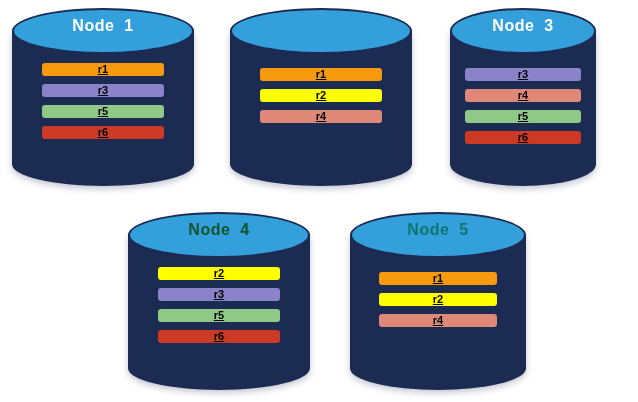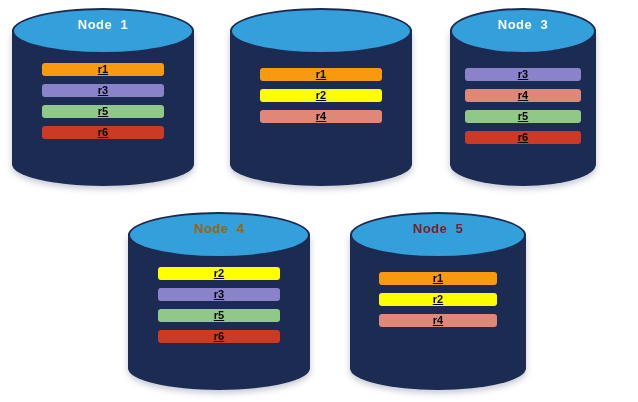--- a/index.html
+++ b/index.html
@@ -49,21 +49,21 @@
     border: 2px solid #1c2b52;
     box-sizing: border-box;
   }
   .node-title {
     position: absolute;
     left: 0;
     width: 100%;
     top: 9px;
     text-align: center;
     color: #ffffff;
-    font-size: 13px;
+    font-size: 16px;
     font-weight: bold;
     letter-spacing: 0.5px;
     z-index: 3;
     white-space: pre;
   }
 
   
   .replicas {
     position: absolute;
     left: 0;
@@ -124,33 +124,33 @@
         <div class="replica" style="background: rgb(224, 136, 120); width: 116px; color: rgb(0, 0, 0);">r4</div>
         <div class="replica" style="background: rgb(143, 200, 135); width: 116px; color: rgb(0, 0, 0);">r5</div>
         <div class="replica" style="background: rgb(204, 58, 38); width: 116px; color: rgb(0, 0, 0);">r6</div>
       </div>
     </div>
     <div class="node" style="left: 128px; top: 212px; width: 182px; height: 178px;">
       <div class="cyl">
         <div class="cyl-body" style="background: rgb(28, 43, 82);"></div>
         <div class="cyl-top" style="background: rgb(51, 159, 219); border-color: rgb(28, 43, 82);"></div>
       </div>
-      <div class="node-title" style="color: #a16207;">Node  4</div>
+      <div class="node-title" style="color: #14532d;">Node  4</div>
       <div class="replicas" style="top: 55px;">
         <div class="replica" style="background: rgb(255, 255, 0); width: 122px; color: rgb(0, 0, 0);">r2</div>
         <div class="replica" style="background: rgb(139, 131, 201); width: 122px; color: rgb(0, 0, 0);">r3</div>
         <div class="replica" style="background: rgb(143, 200, 135); width: 122px; color: rgb(0, 0, 0);">r5</div>
         <div class="replica" style="background: rgb(204, 58, 38); width: 122px; color: rgb(0, 0, 0);">r6</div>
       </div>
     </div>
     <div class="node" style="left: 350px; top: 212px; width: 176px; height: 178px;">
       <div class="cyl">
         <div class="cyl-body" style="background: rgb(28, 43, 82);"></div>
         <div class="cyl-top" style="background: rgb(51, 159, 219); border-color: rgb(28, 43, 82);"></div>
       </div>
-      <div class="node-title" style="color: #7f1d1d;">Node  5</div>
+      <div class="node-title" style="color: #0f766e;">Node  5</div>
       <div class="replicas" style="top: 60px;">
         <div class="replica" style="background: rgb(247, 154, 14); width: 118px; color: rgb(0, 0, 0);">r1</div>
         <div class="replica" style="background: rgb(255, 255, 0); width: 118px; color: rgb(0, 0, 0);">r2</div>
         <div class="replica" style="background: rgb(224, 136, 120); width: 118px; color: rgb(0, 0, 0);">r4</div>
       </div>
     </div>
   </div>
 
 </body></html>

